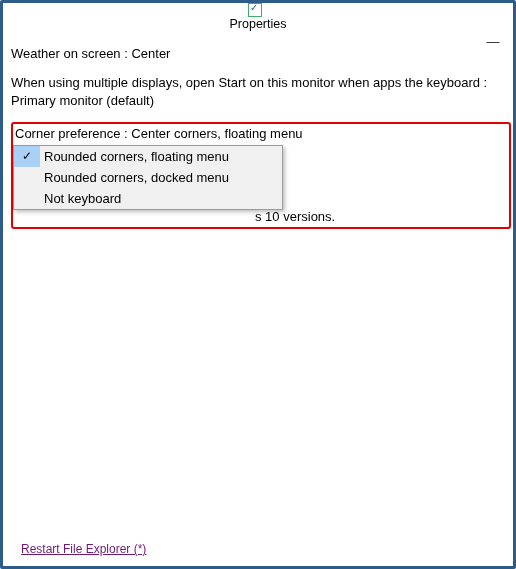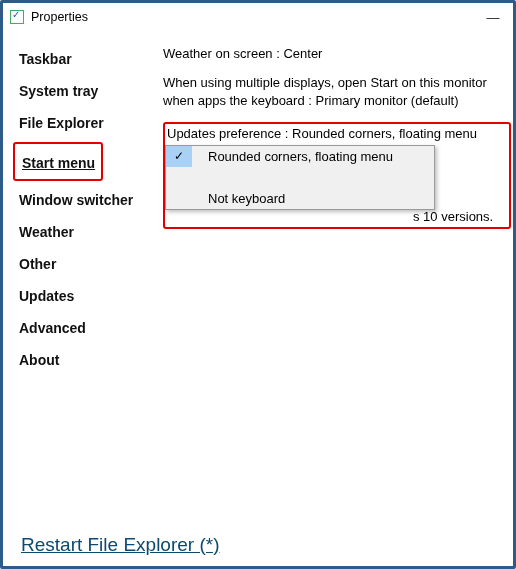--- a/index.html
+++ b/index.html
@@ -1,90 +1,77 @@
 <!DOCTYPE html>
 <html><head>
 <meta charset="utf-8">
 <style>
 * { margin: 0; padding: 0; box-sizing: border-box; font-family: "Segoe UI", Arial, sans-serif; }
 body { width: 516px; height: 569px; background: #fff; border: 3px solid #2E5C8A; border-radius: 2px; position: relative; color: #000; font-size: 13px; }
-.titlebar { height: 28px; display: flex; align-items: center; padding: 0 6px; }
+.titlebar { height: 28px; display: flex; align-items: center; padding: 0 6px; flex-direction: column; }
 .titlebar .icon { width: 16px; height: 16px; margin-right: 6px; display: inline-flex; align-items: center; justify-content: center; }
 .titlebar .title { font-size: 12.5px; color: #000; }
 .titlebar .wincontrols { margin-left: auto; display: flex; }
 .titlebar .winbtn { width: 28px; height: 20px; display: flex; align-items: center; justify-content: center; font-size: 13px; color: #222; }
 .content { display: flex; height: calc(100% - 28px - 30px); }
 .sidebar { width: 152px; padding: 12px 0 0 10px; }
 .sidebar .navitem { display: block; padding: 8px 4px 8px 6px; font-size: 14px; font-weight: 600; color: #111; cursor: pointer; width: fit-content; }
 .sidebar .navitem.selected { text-decoration: underline; }
 .sidebar .hl { border: 2.5px solid #E50000; border-radius: 3px; padding: 3px 2px 0 1px; display: inline-block; margin: 3px 0; }
 .mainpane { flex: 1; padding: 14px 2px 0 8px; }
 .opt { font-size: 13px; color: #000; line-height: 1.4; margin-bottom: 11px; }
 .opt .arrow { font-size: 13px; }
 .cornerbox { border: 2.5px solid #E50000; border-radius: 3px; padding: 2px 0 3px 0; margin-top: 2px; position: relative; }
 .cornerlabel { padding: 0 2px 2px 2px; font-size: 13px; }
 .dropdown { background: #F0F0F0; border: 1px solid #9a9a9a; width: 270px; margin-top: 2px; box-shadow: 2px 2px 4px rgba(0,0,0,0.25); }
 .dropdown .ddrow { display: flex; align-items: center; height: 21px; font-size: 13px; position: relative; }
 .dropdown .ddrow .checkcol { width: 26px; height: 100%; display: flex; align-items: center; justify-content: center; }
 .dropdown .ddrow.selected .checkcol { background: #A9D1F5; }
 .dropdown .ddrow .chk { color: #000; font-size: 12px; }
-.dropdown .ddrow .ddlabel { padding-left: 16px; }
-.hiddenline { font-size: 13px; color: #000; margin-top: -1px; padding-left: 8px; }
+.dropdown .ddrow .ddlabel { padding-left: 4px; }
+.hiddenline { font-size: 13px; color: #000; margin-top: -1px; padding-left: 2px; }
 .hiddenline .strike-cover { display: inline-block; width: 240px; }
 .footer { position: absolute; bottom: 10px; left: 18px; }
-.footer .link { font-size: 19px; text-decoration: underline; color: #0c4a6e; cursor: pointer; font-weight: 500; }
+.footer .link { font-size: 12px; text-decoration: underline; color: #701a75; cursor: pointer; font-weight: 500; }
 .checkbox-icon { width:14px; height:14px; border:1px solid #4a6; background:#fff; position:relative; }
 .checkbox-icon::after { content:"✓"; color:#2a5ca0; font-size:10px; position:absolute; left:1px; top:-2px; }
 </style>
 </head>
 <body>
 
 <div class="titlebar">
   <span class="icon">
       <span class="checkbox-icon"></span>
     </span>
   <span class="title">Properties</span>
   <div class="wincontrols">
     <div class="winbtn">
         <span>—</span>
       </div>
   </div>
 </div>
 
 <div class="content">
-  <div class="sidebar">
-    <span class="navitem">Taskbar</span>
-    <span class="navitem">System tray</span>
-    <span class="navitem">File Explorer</span>
-    <span class="hl">
-      <span class="navitem selected">Start menu</span>
-    </span>
-    <span class="navitem">Window switcher</span>
-    <span class="navitem">Weather</span>
-    <span class="navitem">Other</span>
-    <span class="navitem">Updates</span>
-    <span class="navitem">Advanced</span>
-    <span class="navitem">About</span>
-  </div>
 
   <div class="mainpane">
     <div class="opt">Weather on screen : Center</div>
     <div class="opt">When using multiple displays, open Start on this monitor when apps the keyboard : Primary monitor (default)</div>
 
     <div class="cornerbox">
-      <div class="cornerlabel">Updates preference : Rounded corners, floating menu</div>
+      <div class="cornerlabel">Corner preference : Center corners, floating menu</div>
       <div class="dropdown">
         <div class="ddrow selected">
           <span class="checkcol">
               <span class="chk">✓</span>
             </span>
           <span class="ddlabel">Rounded corners, floating menu</span>
         </div>
         <div class="ddrow">
           <span class="checkcol"></span>
+          <span class="ddlabel">Rounded corners, docked menu</span>
         </div>
         <div class="ddrow">
           <span class="checkcol"></span>
           <span class="ddlabel">Not keyboard</span>
         </div>
       </div>
       <div class="hiddenline">
         <span class="strike-cover">&nbsp;</span><span>s 10 versions.</span>
       </div>
     </div>

